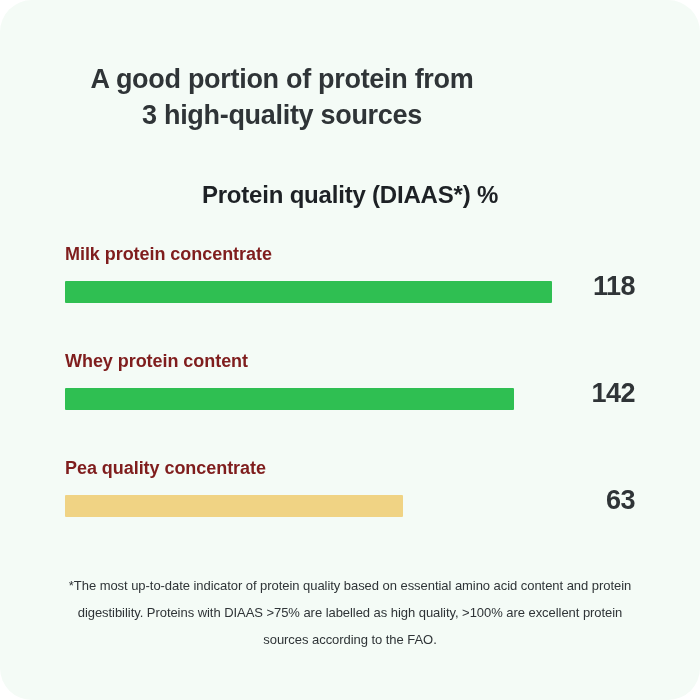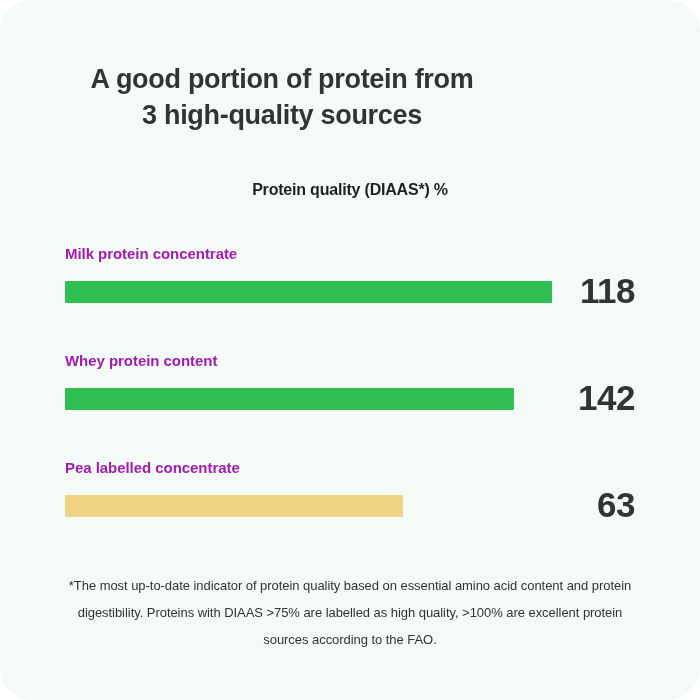--- a/index.html
+++ b/index.html
@@ -34,42 +34,42 @@
     color: #2f3437;
     white-space: pre-line;
   }
 
   #subtitle {
     position: absolute;
     left: 0;
     top: 181px;
     width: 700px;
     text-align: center;
-    font-size: 16px;
+    font-size: 24px;
     font-weight: 700;
     letter-spacing: -0.2px;
     color: #1d2125;
   }
 
   #bars {
     position: absolute;
     left: 65px;
     top: 246px;
     width: 570px;
   }
 
   .bar-row {
     position: relative;
     height: 107px;
   }
 
   .bar-label {
-    font-size: 15px;
+    font-size: 18px;
     font-weight: 700;
-    color: #a21caf;
+    color: #7f1d1d;
     letter-spacing: -0.05px;
     line-height: 16px;
   }
 
   .bar-track {
     position: absolute;
     left: 0;
     top: 35px;
     width: 569px;
     height: 22px;
@@ -82,21 +82,21 @@
     height: 22px;
     border-radius: 1px;
   }
 
   .bar-value {
     position: absolute;
     right: 0;
     top: 25px;
     width: 82px;
     text-align: right;
-    font-size: 35px;
+    font-size: 27px;
     font-weight: 700;
     letter-spacing: -0.5px;
     color: #2f3437;
   }
 
   #footnote {
     position: absolute;
     left: 66px;
     top: 572px;
     width: 568px;
@@ -130,21 +130,21 @@
 
     <div class="bar-row">
       <div class="bar-label">Whey protein content</div>
       <div class="bar-track">
         <div class="bar-fill" id="fill-1" style="width: 449.428px; background: rgb(47, 191, 82);"></div>
       </div>
       <div class="bar-value">142</div>
     </div>
 
     <div class="bar-row">
-      <div class="bar-label">Pea labelled concentrate</div>
+      <div class="bar-label">Pea quality concentrate</div>
       <div class="bar-track">
         <div class="bar-fill" id="fill-2" style="width: 338.101px; background: rgb(240, 211, 132);"></div>
       </div>
       <div class="bar-value">63</div>
     </div>
 
   </div>
 
   <div id="footnote">*The most up-to-date indicator of protein quality based on essential amino acid content and protein digestibility. Proteins with DIAAS &gt;75% are labelled as high quality, &gt;100% are excellent protein sources according to the FAO.</div>
 

